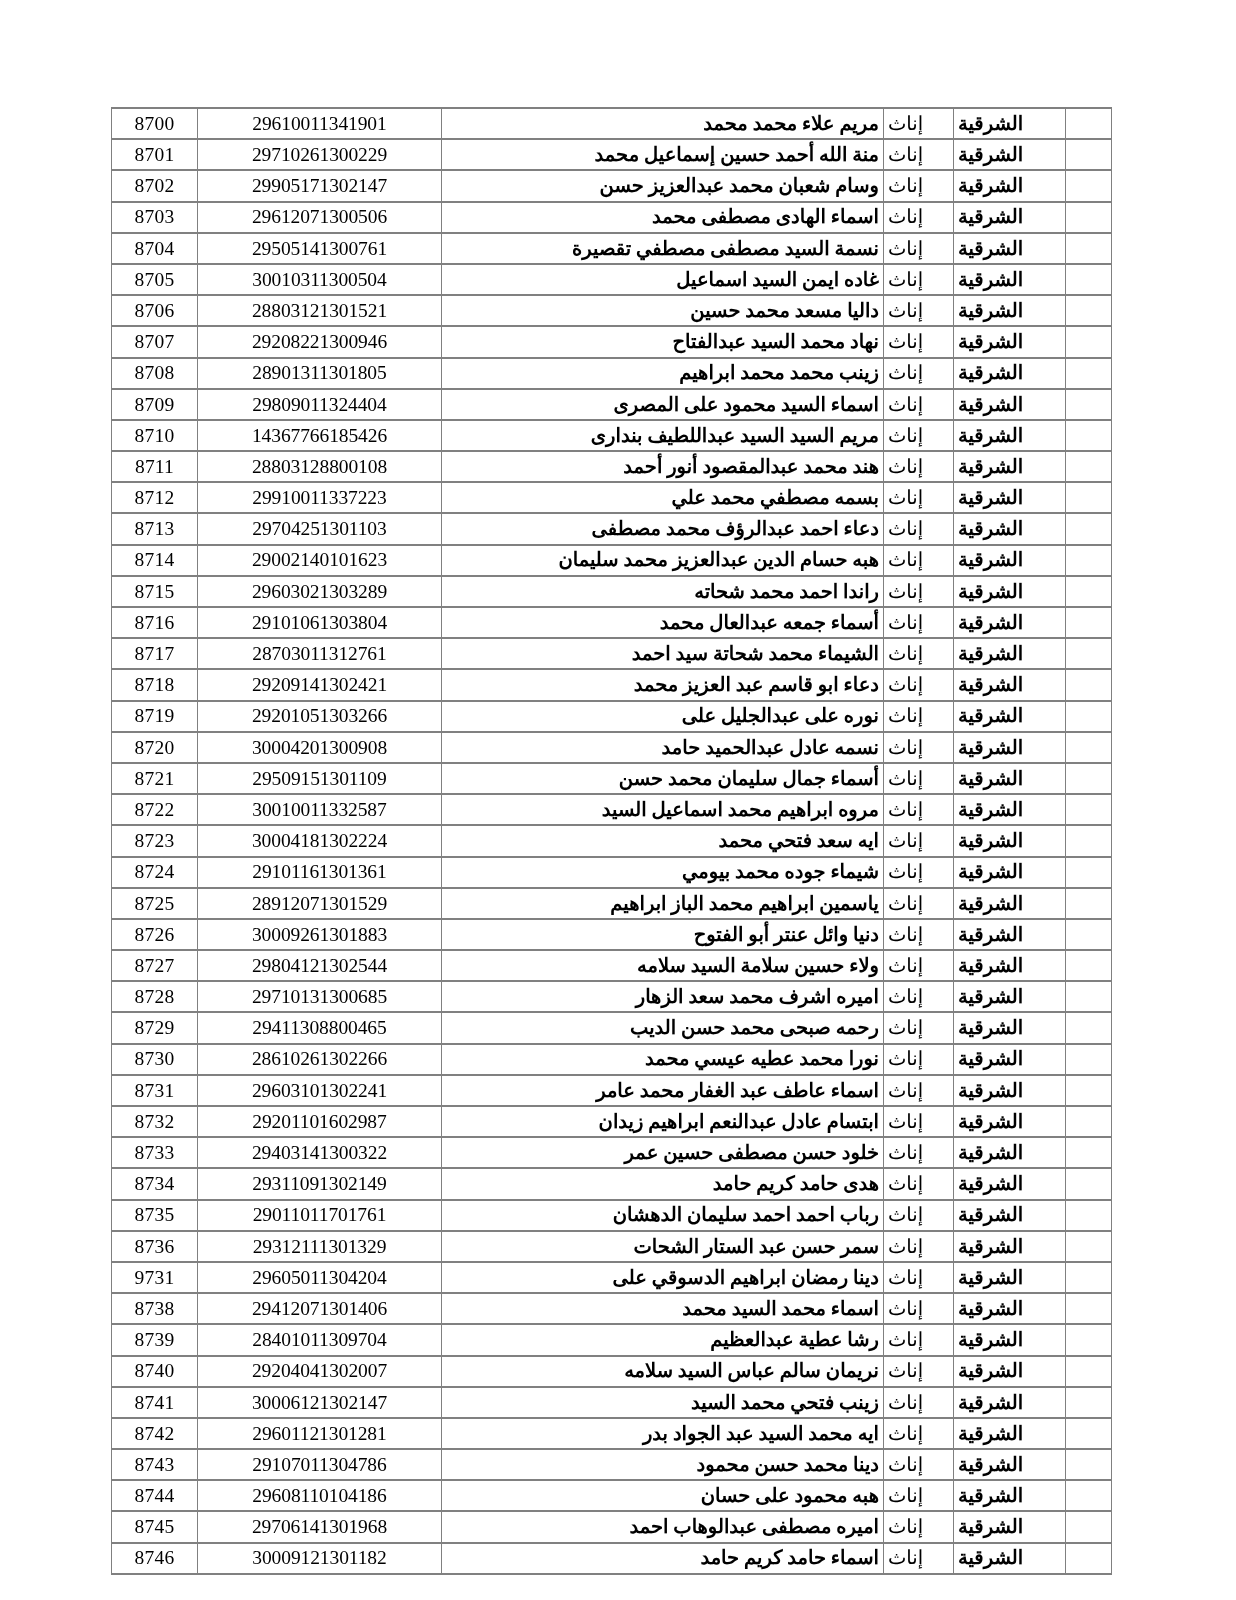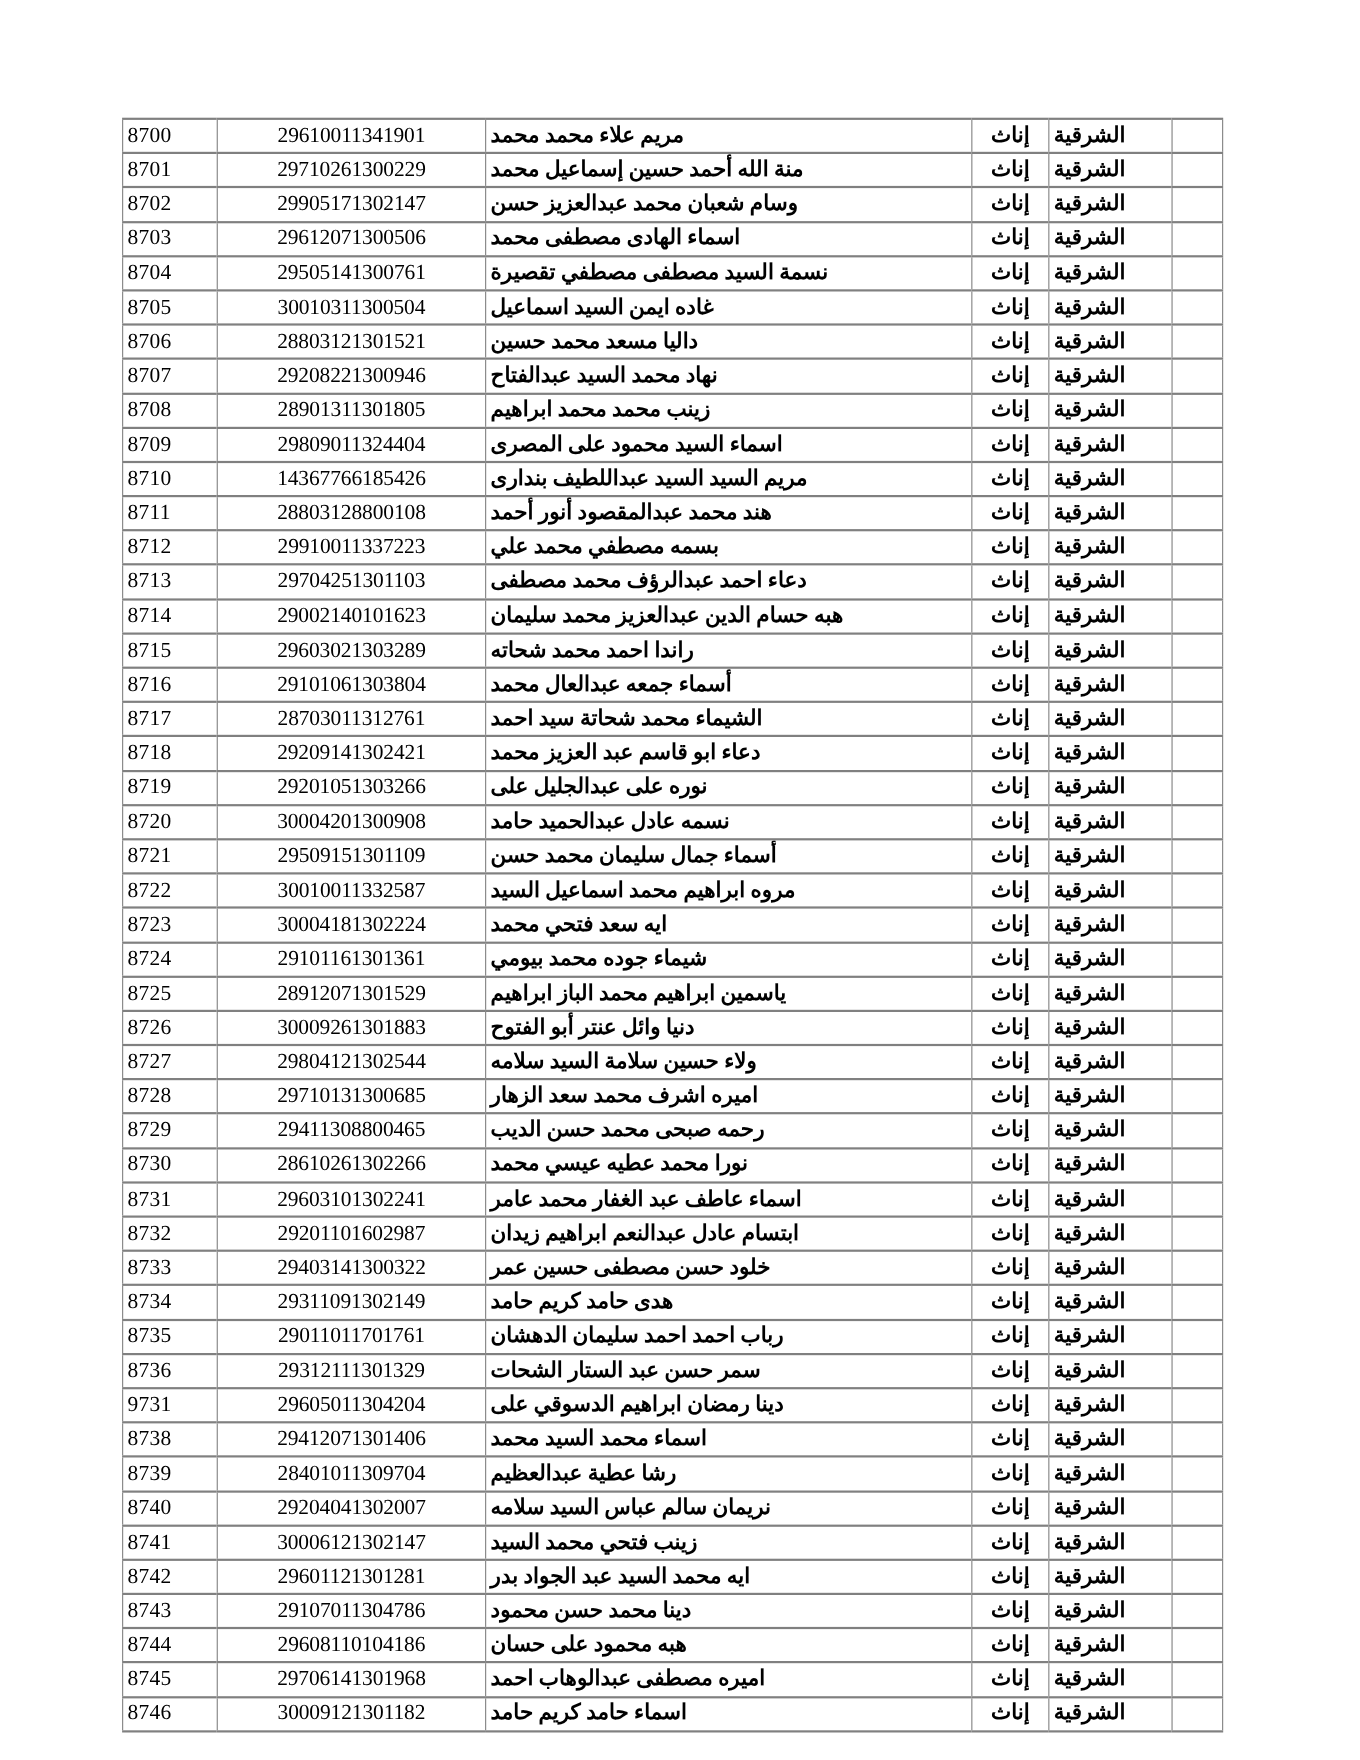--- a/index.html
+++ b/index.html
@@ -58,51 +58,51 @@
     border-bottom: 2px solid #808080;
     border-left: 1.5px solid #808080;
     border-right: 1.5px solid #808080;
     background: #fff;
     color: #000;
   }
 
   
   td.seq {
     direction: ltr;
-    text-align: left;
+    text-align: center;
     font-size: 20px;
     letter-spacing: 0.2px;
   }
 
   
   td.nid {
     direction: ltr;
     text-align: center;
     font-size: 20.5px;
     letter-spacing: -0.1px;
     padding-right: 6px;
     border-top: 2px solid #000;
     border-bottom: 2px solid #000;
     border-left: 2.5px solid #000;
     border-right: 2.5px solid #000;
   }
 
   
   td.name {
-    text-align: left;
+    text-align: right;
     font-size: 19px;
     padding-right: 5px;
     font-weight: 600;
   }
 
   td.gender {
-    text-align: center;
+    text-align: left;
     font-size: 18px;
     padding-right: 3px;
-    font-weight: 700;
+    font-weight: 400;
   }
 
   td.gov {
     text-align: left;
     font-size: 18px;
     padding-left: 3px;
     font-weight: 700;
   }
 
   td.blank {

